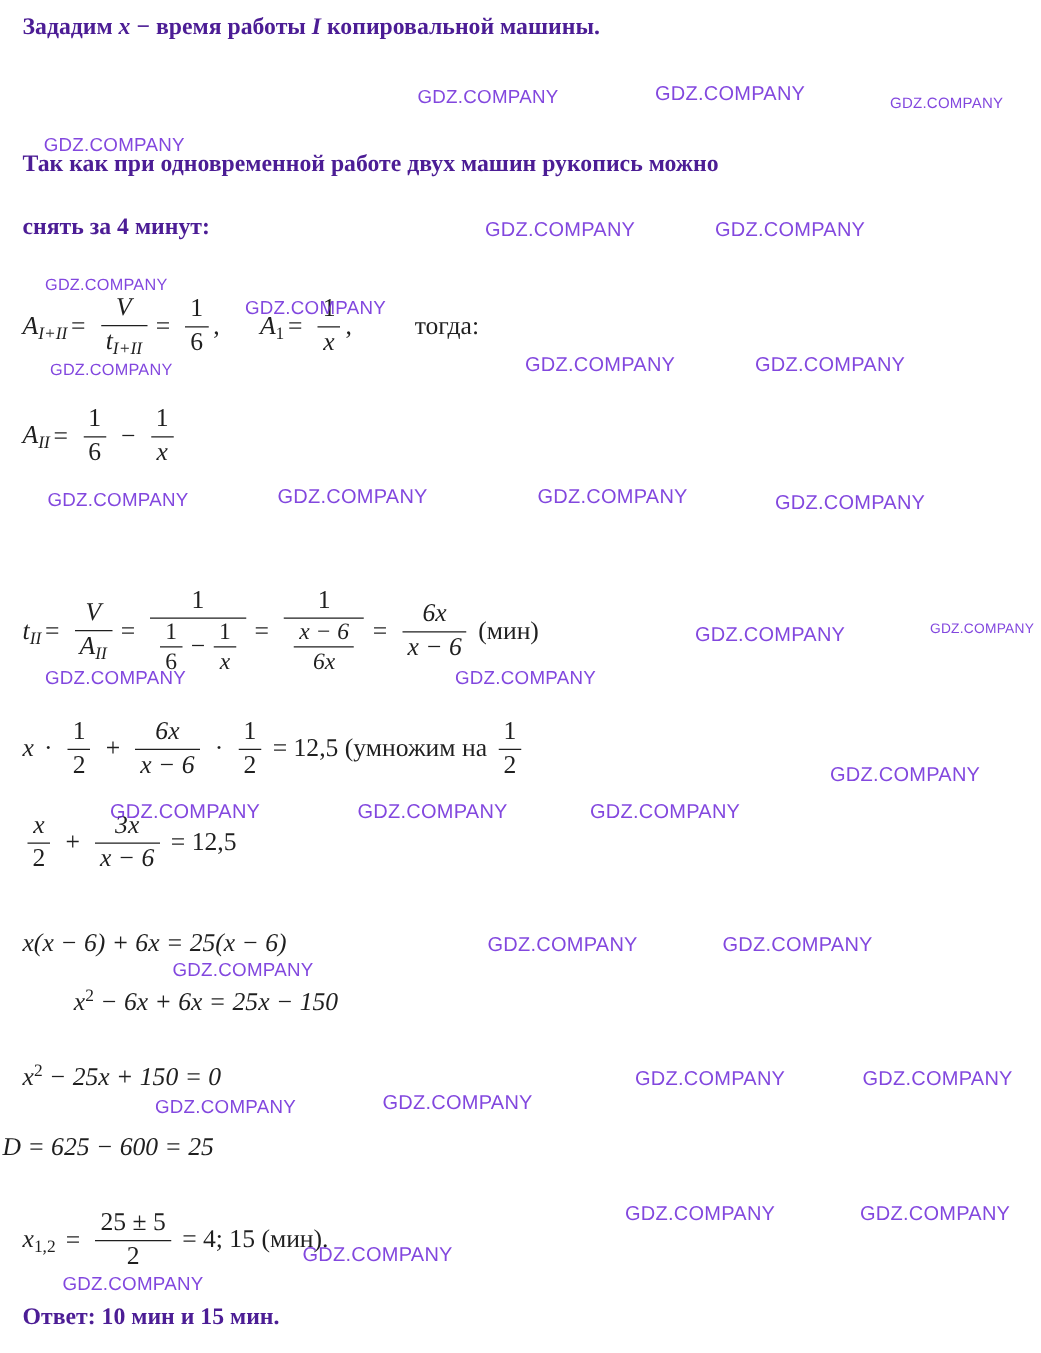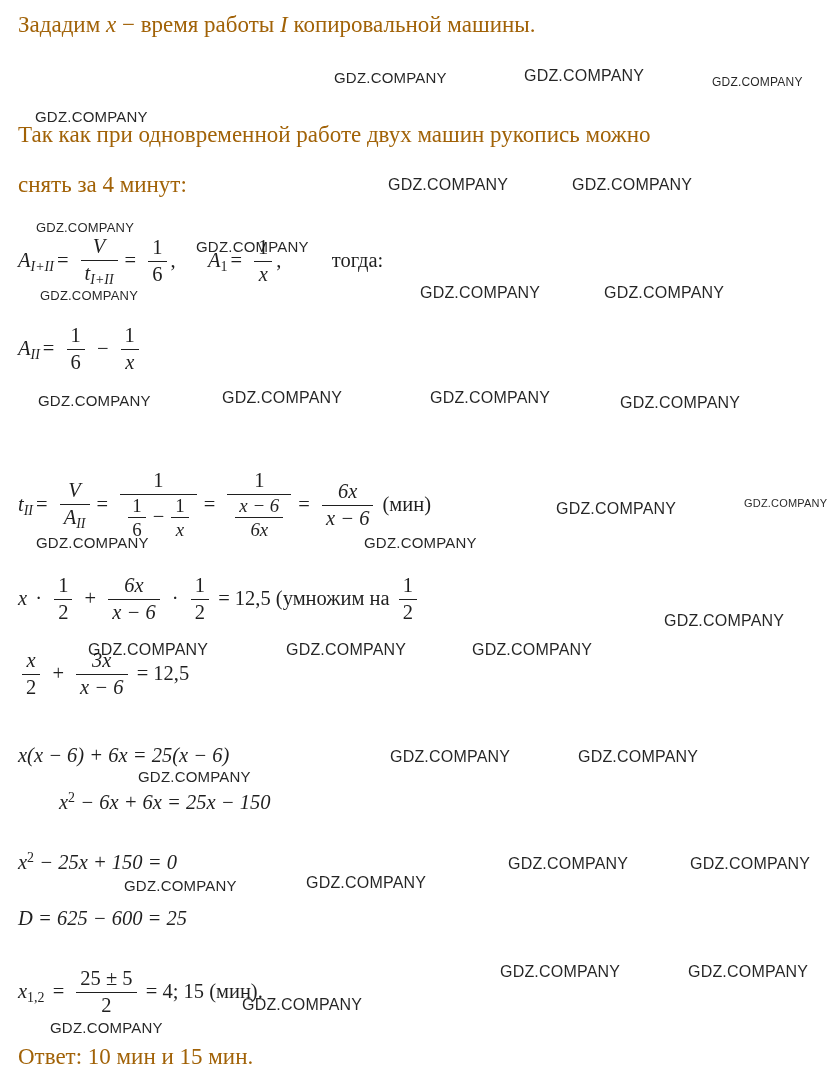--- a/index.html
+++ b/index.html
@@ -15,24 +15,25 @@
     color: #1a1a1a;
     overflow: hidden;
   }
   .page {
     position: relative;
     width: 833px;
     height: 1082px;
   }
   .line {
     position: absolute;
-    font-size: 23px;
+    font-size: 19px;
     line-height: 1.1;
     white-space: nowrap;
-    color: #a16207;
+    color: #4c1d95;
+    font-weight: bold;
   }
   .mathline {
     position: absolute;
     white-space: nowrap;
     font-size: 20.5px;
     color: #1f1f1f;
   }
   .it {
     font-style: italic;
   }
@@ -67,21 +68,21 @@
   }
   .frac.small {
     font-size: 0.92em;
   }
   .op {
     padding: 0 3px;
   }
   .wm {
     position: absolute;
     font-family: "Liberation Sans", sans-serif;
-    color: #000000;
+    color: #6d28d9;
     opacity: 0.85;
     white-space: nowrap;
     letter-spacing: 0.2px;
     pointer-events: none;
     user-select: none;
   }
 </style>
 </head>
 <body>
 
@@ -205,21 +206,21 @@
   <div class="mathline it" style="left:18px; top:744px;">x(x − 6) + 6x = 25(x − 6)</div>
 
   <div class="mathline" style="left:18px; top:790px;margin-left:41px;">
     <span class="it">x</span><span class="sup">2</span><span class="it"> − 6x + 6x = 25x − 150</span>
   </div>
 
   <div class="mathline" style="left:18px; top:850px;">
     <span class="it">x</span><span class="sup">2</span><span class="it"> − 25x + 150 = 0</span>
   </div>
 
-  <div class="mathline it" style="left:18px; top:907px;">D = 625 − 600 = 25</div>
+  <div class="mathline it" style="left:2px; top:907px;">D = 625 − 600 = 25</div>
 
   <div class="mathline" style="left:18px; top:968px;">
     <span class="it">x</span><span class="sub" style="font-style:normal">1,2</span>
     <span class="op">=</span>
     <span class="frac">
       <span class="num">25 ± 5</span>
       <span class="den">2</span>
     </span>
     <span>= 4; 15</span>
     <span>(мин).</span>

